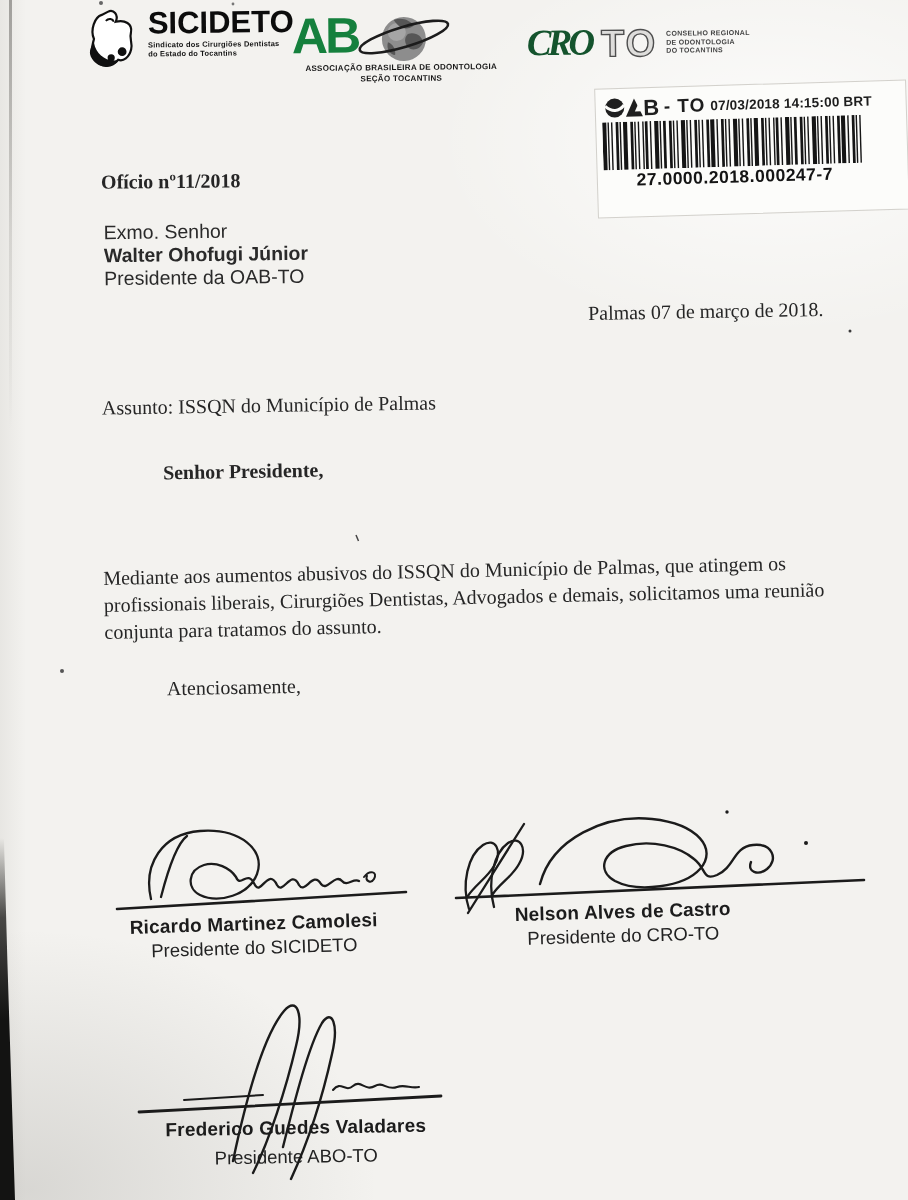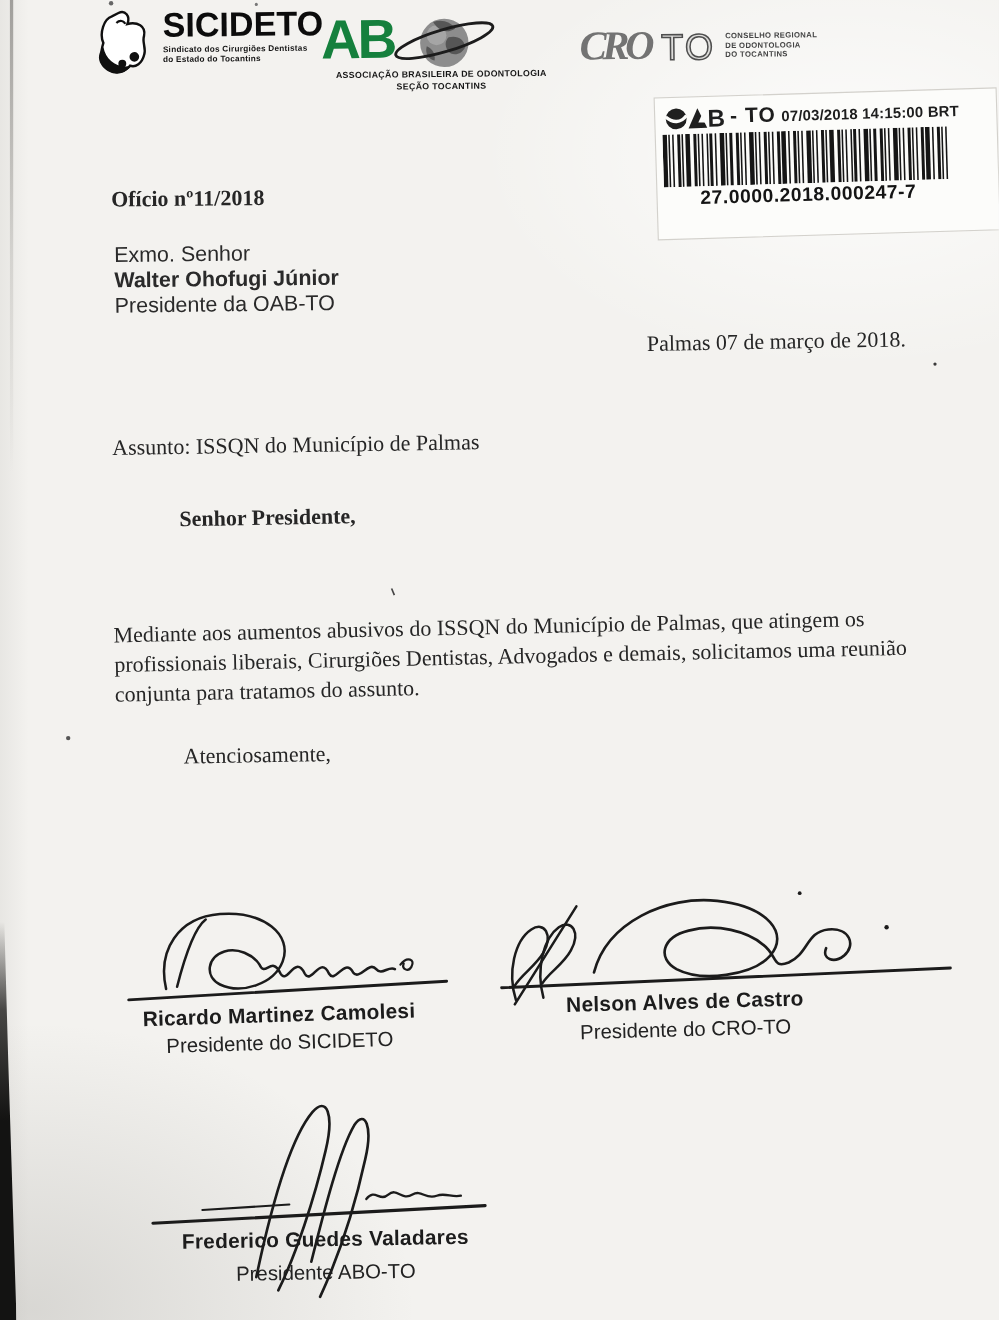--- a/index.html
+++ b/index.html
@@ -27,22 +27,22 @@
   .sici-name{font-size:31px;font-weight:900;color:#0c0c0c;line-height:34px;letter-spacing:0}
   .sici-tag{font-size:7.5px;font-weight:700;line-height:9px;color:#151515;letter-spacing:.2px}
 
   #logo-abo{left:292px;top:12px;width:218px;transform:rotate(-.6deg);z-index:3}
   .abo-row{display:flex;align-items:flex-start;height:50px}
   .abo-name{font-size:50px;font-weight:900;letter-spacing:-3px;line-height:46px;color:#15803d}
   .abo-tag{text-align:center;font-size:8px;font-weight:700;letter-spacing:.3px;line-height:9.5px;color:#161616;margin-top:1px}
 
   #logo-cro{left:527px;top:24px;display:flex;align-items:flex-start;transform:rotate(-.6deg);z-index:3}
   .cro-name{font-family:"Liberation Serif",serif;font-style:italic;font-weight:900;font-size:37px;
-            letter-spacing:-4px;color:#737373;line-height:36px}
-  .cro-uf{font-size:33px;font-weight:400;margin-left:10px;line-height:38px;letter-spacing:2px;
+            letter-spacing:-4px;color:#14532d;line-height:36px}
+  .cro-uf{font-size:38px;font-weight:700;margin-left:10px;line-height:38px;letter-spacing:2px;
           color:rgba(90,90,90,.15);-webkit-text-stroke:1.4px #4e4e4e}
   .cro-tag{margin-left:9px;margin-top:6px;font-size:7px;font-weight:700;line-height:8.5px;color:#454545;letter-spacing:.3px}
 
   
   #stamp{left:596px;top:84px;width:312px;height:130px;transform:rotate(-1.7deg);z-index:3;
          background:#fcfcfa;border:1px solid rgba(170,166,158,.5);box-sizing:border-box}
   .stamp-head{display:flex;align-items:center;gap:5px;padding:8px 0 0 9px}
   .stamp-suffix{font-weight:800;font-size:19px;letter-spacing:1px;color:#1d1d1d}
   .stamp-dt{font-weight:700;font-size:13.5px;color:#1d1d1d;letter-spacing:.2px}
   .stamp-barcode{display:block;margin:3px 0 0 6px;fill:#151515}

